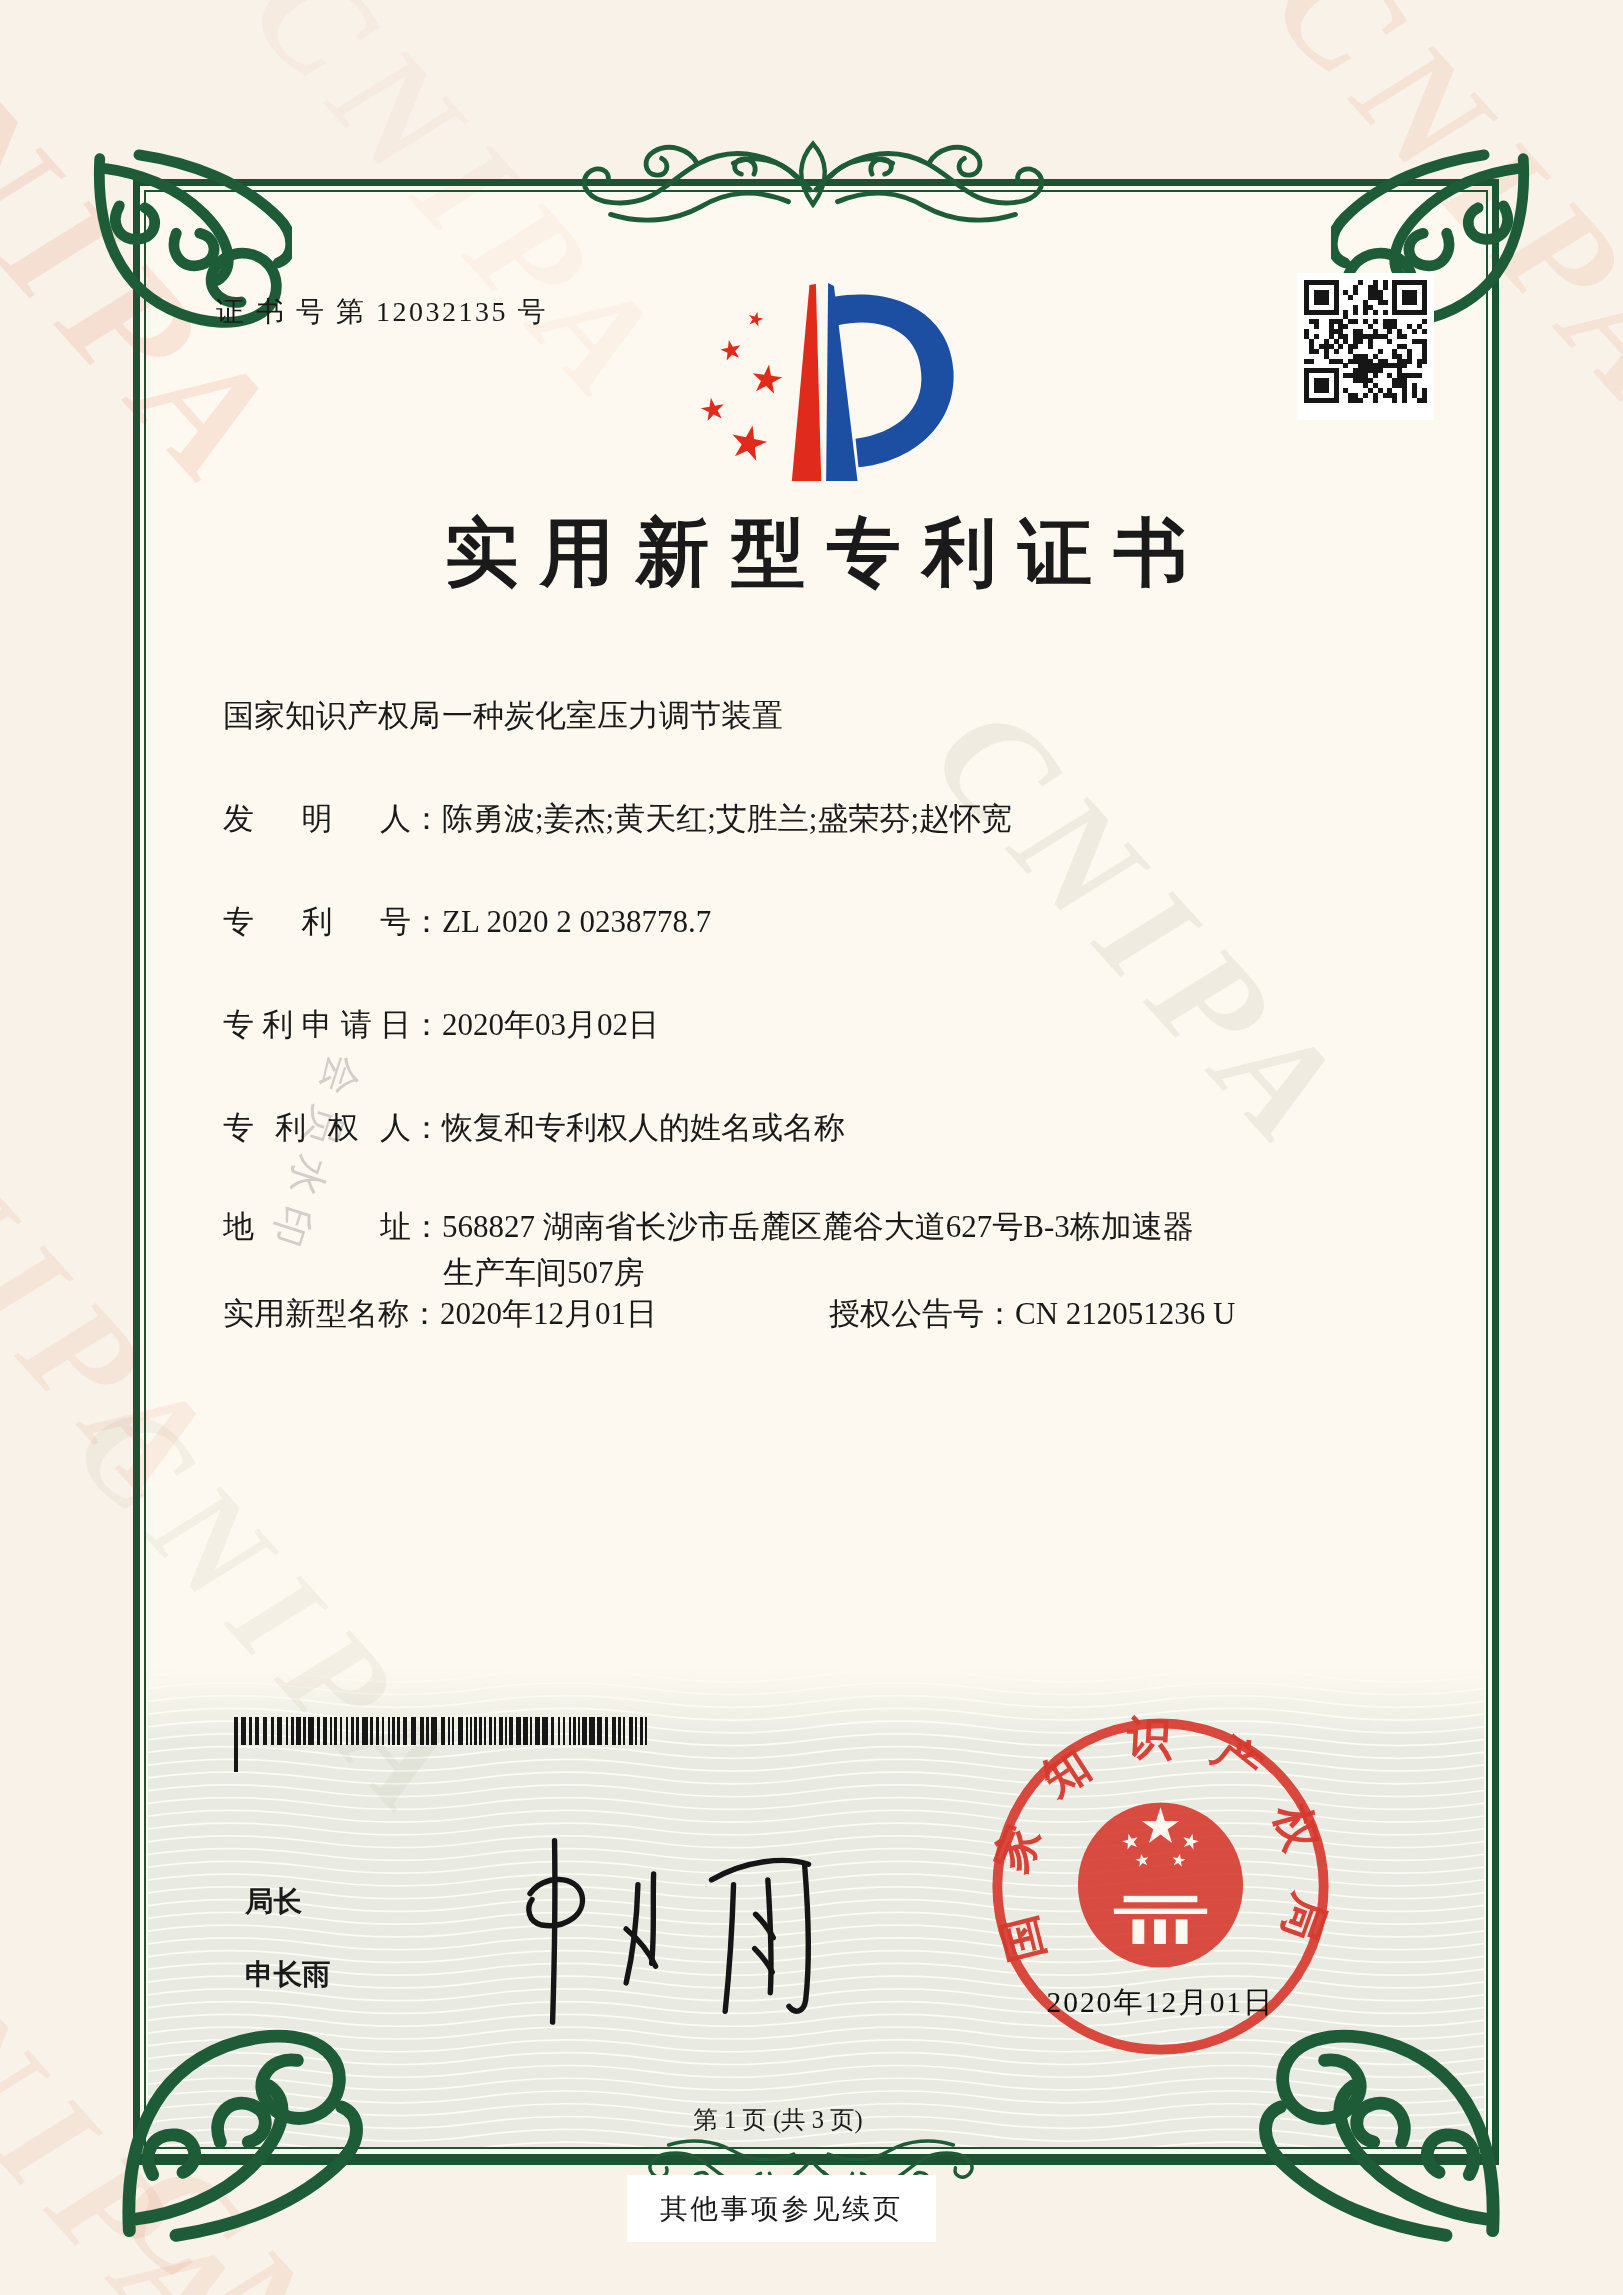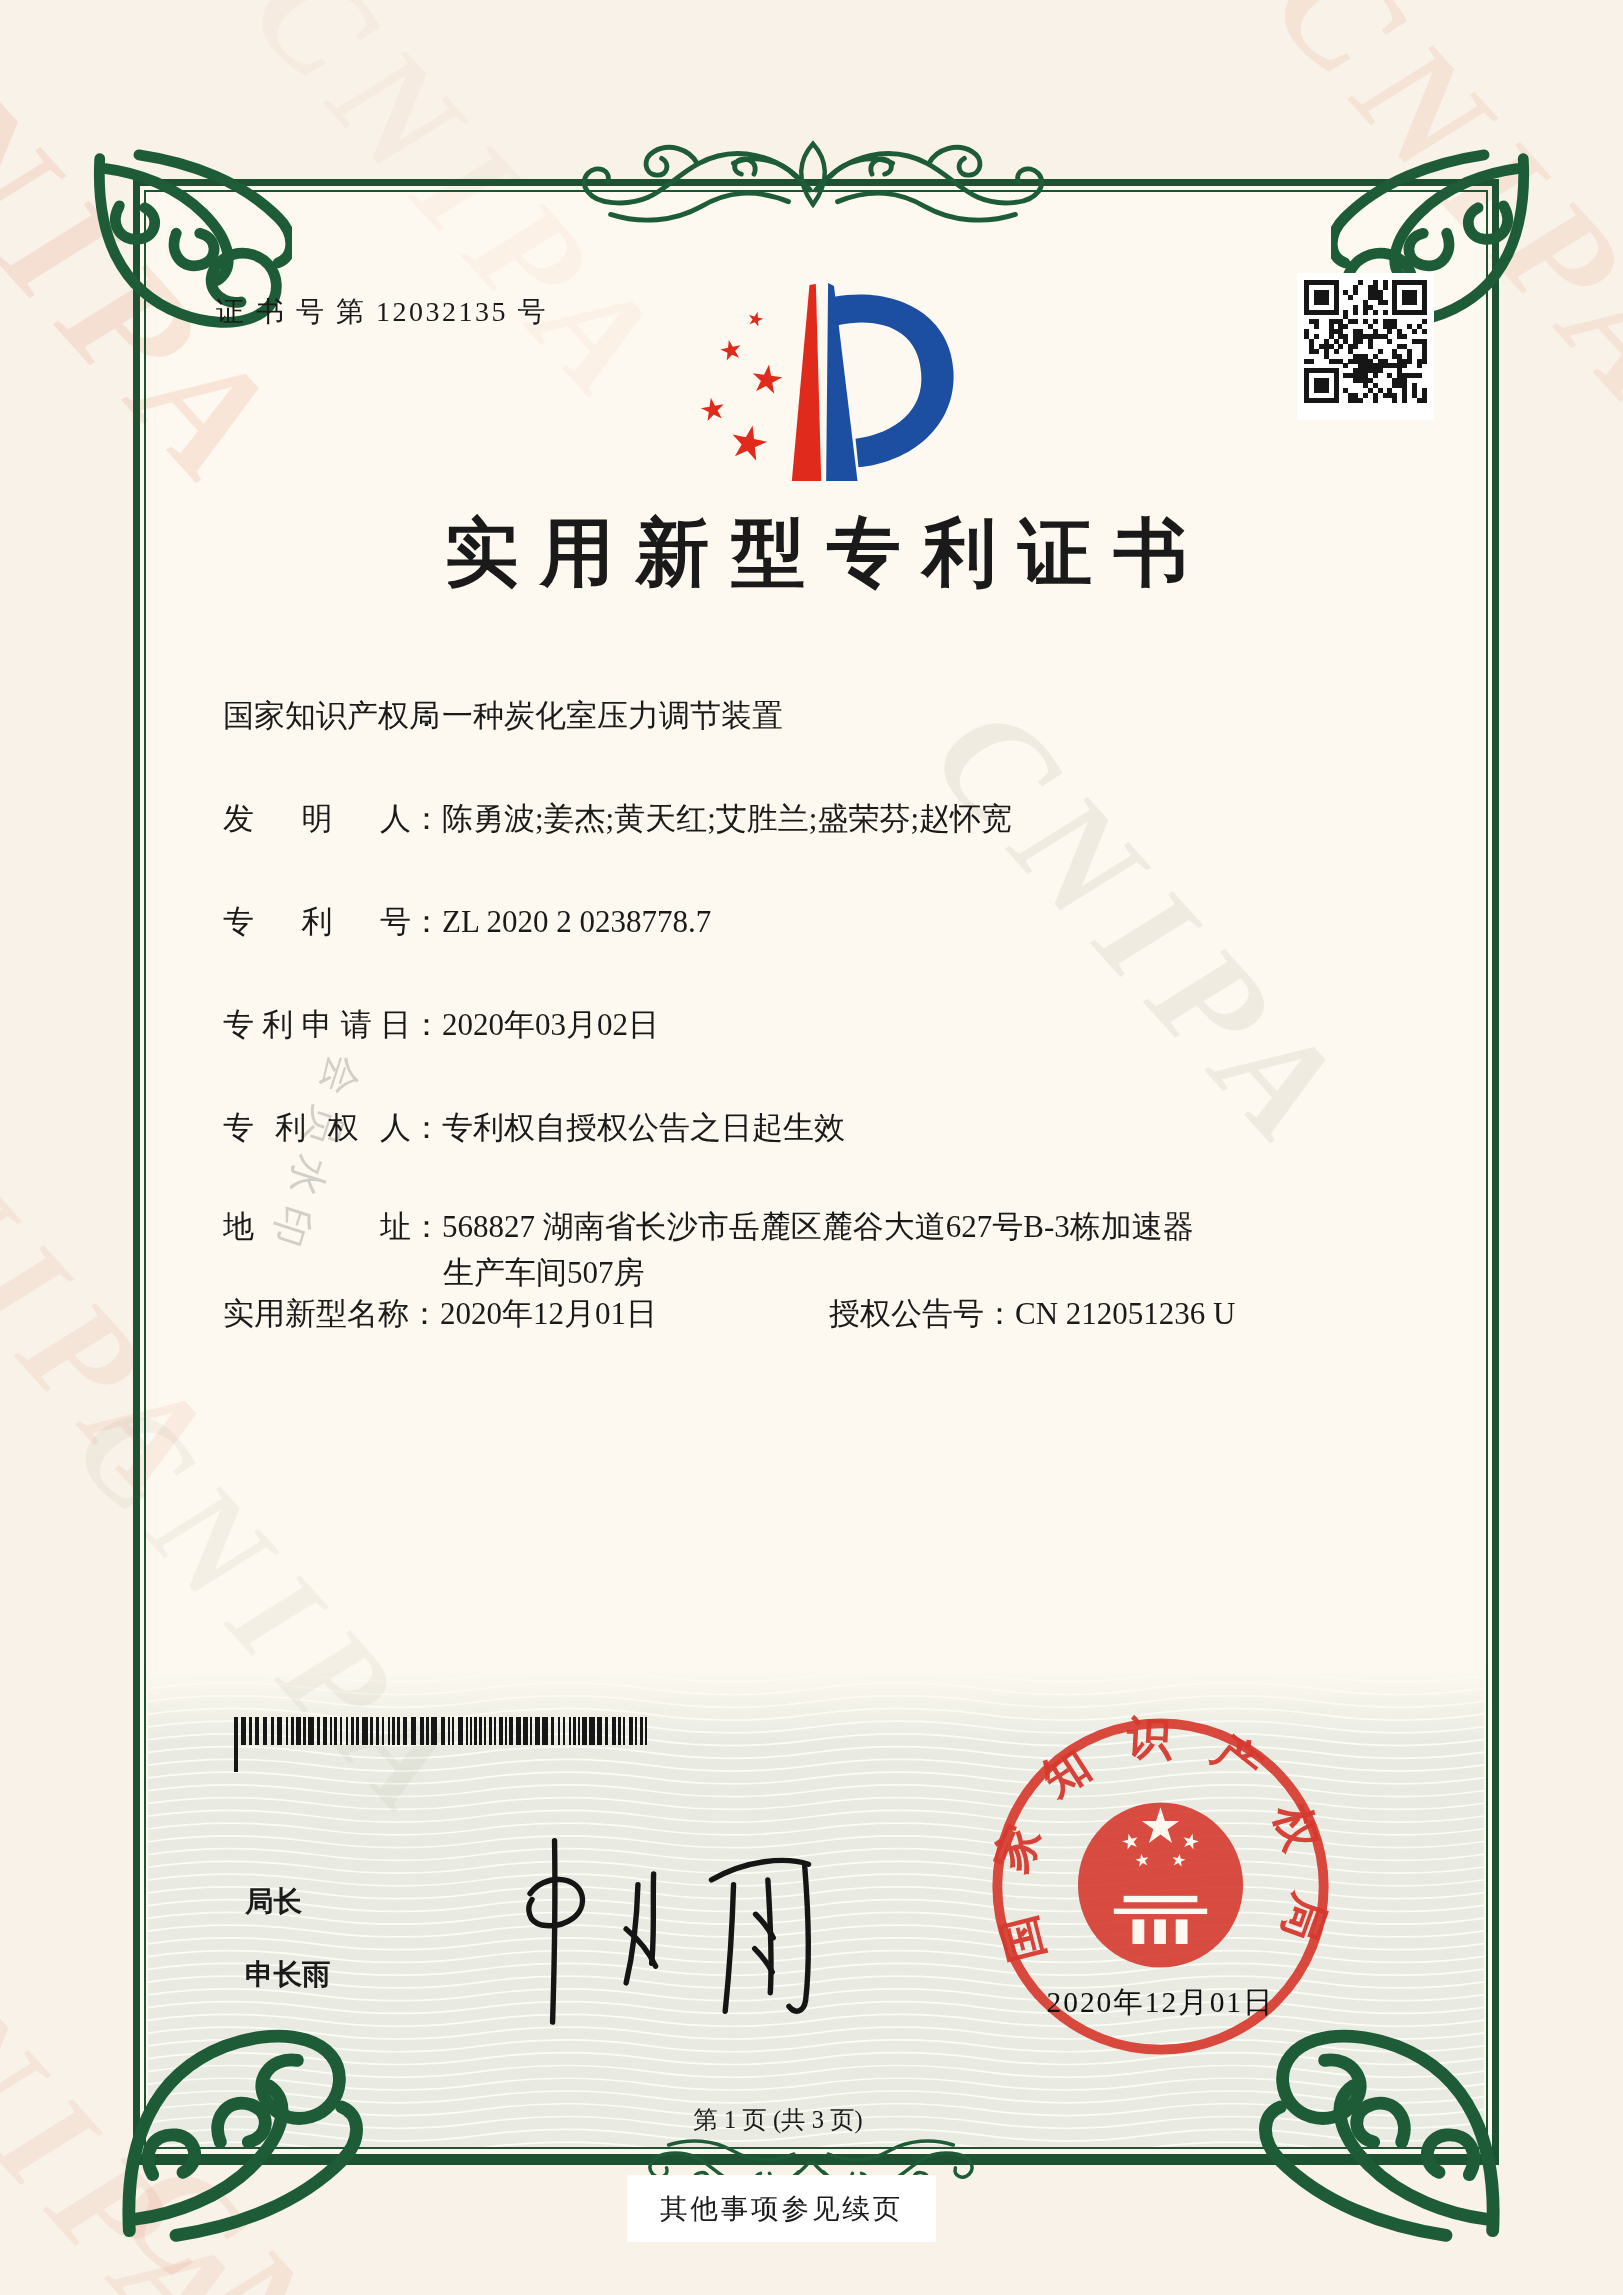--- a/index.html
+++ b/index.html
@@ -494,21 +494,21 @@
 <div class="row" style="top:798px">
   <span class="flabel">发 明 人</span><span>：</span><span>陈勇波;姜杰;黄天红;艾胜兰;盛荣芬;赵怀宽</span>
 </div>
 <div class="row" style="top:901px">
   <span class="flabel">专 利 号</span><span>：</span><span>ZL 2020 2 0238778.7</span>
 </div>
 <div class="row" style="top:1004px">
   <span class="flabel">专利申请日</span><span>：</span><span>2020年03月02日</span>
 </div>
 <div class="row" style="top:1107px">
-  <span class="flabel">专 利 权 人</span><span>：</span><span>专利权自授权公告之日起生效</span>
+  <span class="flabel">专 利 权 人</span><span>：</span><span>恢复和专利权人的姓名或名称</span>
 </div>
 <div class="row" style="top:1206px">
   <span class="flabel">地 址</span><span>：</span><span>568827 湖南省长沙市岳麓区麓谷大道627号B-3栋加速器</span>
 </div>
 <div class="addr2" style="top:1252px">生产车间507房</div>
 
 <div class="row" style="top:1293px">
   <span>实用新型名称</span><span>：</span><span>2020年12月01日</span>
   <span class="grant-right">
     <span>授权公告号</span><span>：</span><span>CN 212051236 U</span>

